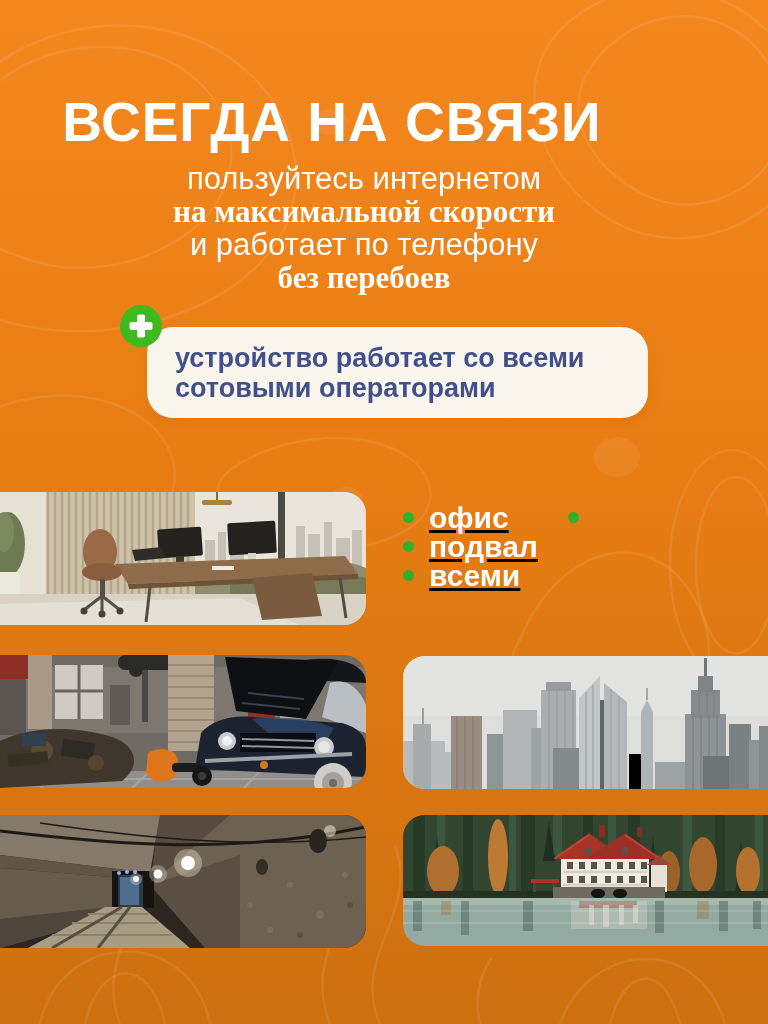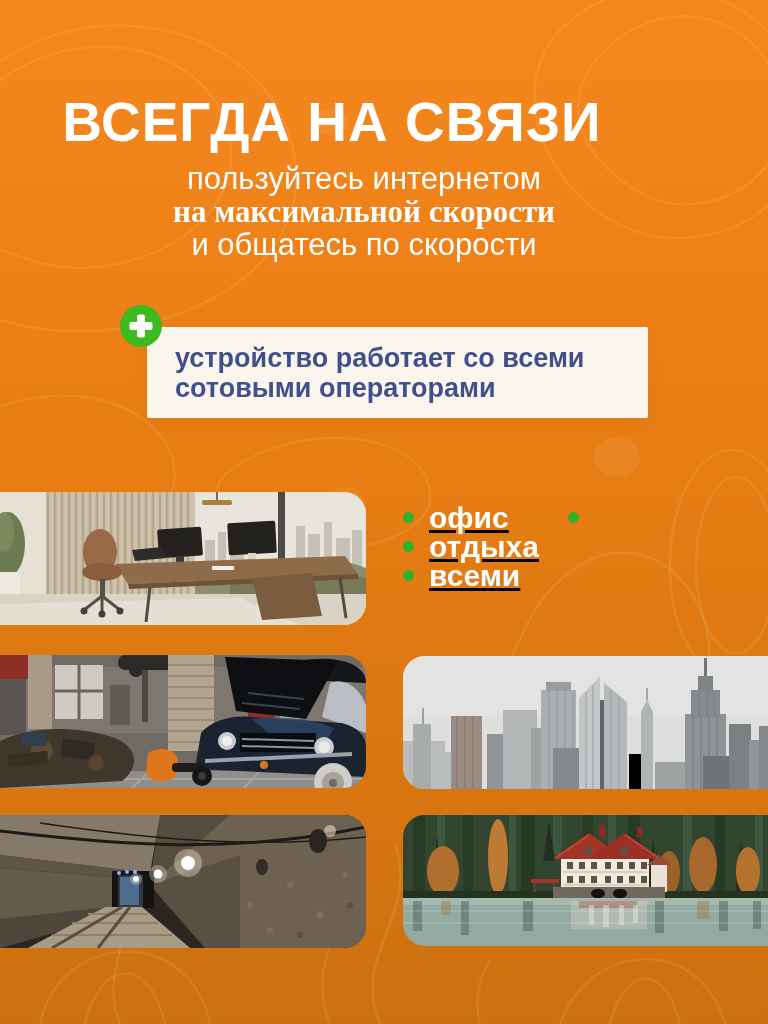--- a/index.html
+++ b/index.html
@@ -11,21 +11,21 @@
   
   .title{position:absolute;top:56px;left:0;width:664px;text-align:center;
     font-size:55px;line-height:58px;font-weight:800;color:var(--text-white);letter-spacing:1px;}
   .subtitle{position:absolute;top:131px;left:0;width:728px;text-align:center;
     color:var(--text-white);font-size:31px;line-height:33px;font-weight:400;}
   .subtitle .line{display:block;}
   .subtitle .b{font-weight:800;font-family:Liberation Serif, serif;}
 
   
   .card{position:absolute;left:147px;top:327px;width:501px;height:91px;
-    background:var(--card-bg);border-radius:2px;display:flex;align-items:center;
+    background:var(--card-bg);border-radius:26px;display:flex;align-items:center;
     padding-left:28px;box-sizing:border-box;box-shadow:0 4px 14px rgba(120,60,0,.10);}
   .card-text{font-size:27px;line-height:30px;font-weight:700;color:var(--card-text);}
   .plus{position:absolute;left:120px;top:305px;width:42px;height:42px;}
   .plus .c{fill:var(--accent-green);}
   .plus .p{fill:#ffffff;}
 
   
   .loc-col{position:absolute;margin:0;padding:0;list-style:none;text-decoration:underline;}
   .loc-col.c1{left:403px;top:504px;}
   .loc-col.c2{left:568px;top:504px;}
@@ -74,21 +74,22 @@
       <ellipse cx="617" cy="457" rx="23" ry="20"></ellipse>
       <ellipse cx="346" cy="500" rx="17" ry="13"></ellipse>
       <ellipse cx="95" cy="905" rx="14" ry="10"></ellipse>
     </g>
   </svg>
 
   <h1 class="title">ВСЕГДА НА СВЯЗИ</h1>
   <p class="subtitle">
     <span class="line">пользуйтесь интернетом</span>
     <span class="line b">на максимальной скорости</span>
-    <span class="line">и общатесь по скорости</span>
+    <span class="line">и работает по телефону</span>
+    <span class="line b">без перебоев</span>
   </p>
 
   <div class="card">
     <p class="card-text">
       <span>устройство работает со всеми</span><br>
       <span>сотовыми операторами</span>
     </p>
   </div>
   <svg class="plus" viewBox="0 0 42 42">
     <circle class="c" cx="21" cy="21" r="21"></circle>
@@ -96,21 +97,21 @@
     <rect class="p" x="17" y="9.5" width="8" height="23" rx="2"></rect>
   </svg>
 
   <ul class="loc-col c1">
     <li>
         <span class="dot"></span>
         <span class="lbl">офис</span>
       </li>
     <li>
         <span class="dot"></span>
-        <span class="lbl">отдыха</span>
+        <span class="lbl">подвал</span>
       </li>
     <li>
         <span class="dot"></span>
         <span class="lbl">всеми</span>
       </li>
   </ul>
   <ul class="loc-col c2">
     <li>
         <span class="dot"></span>
       </li>

